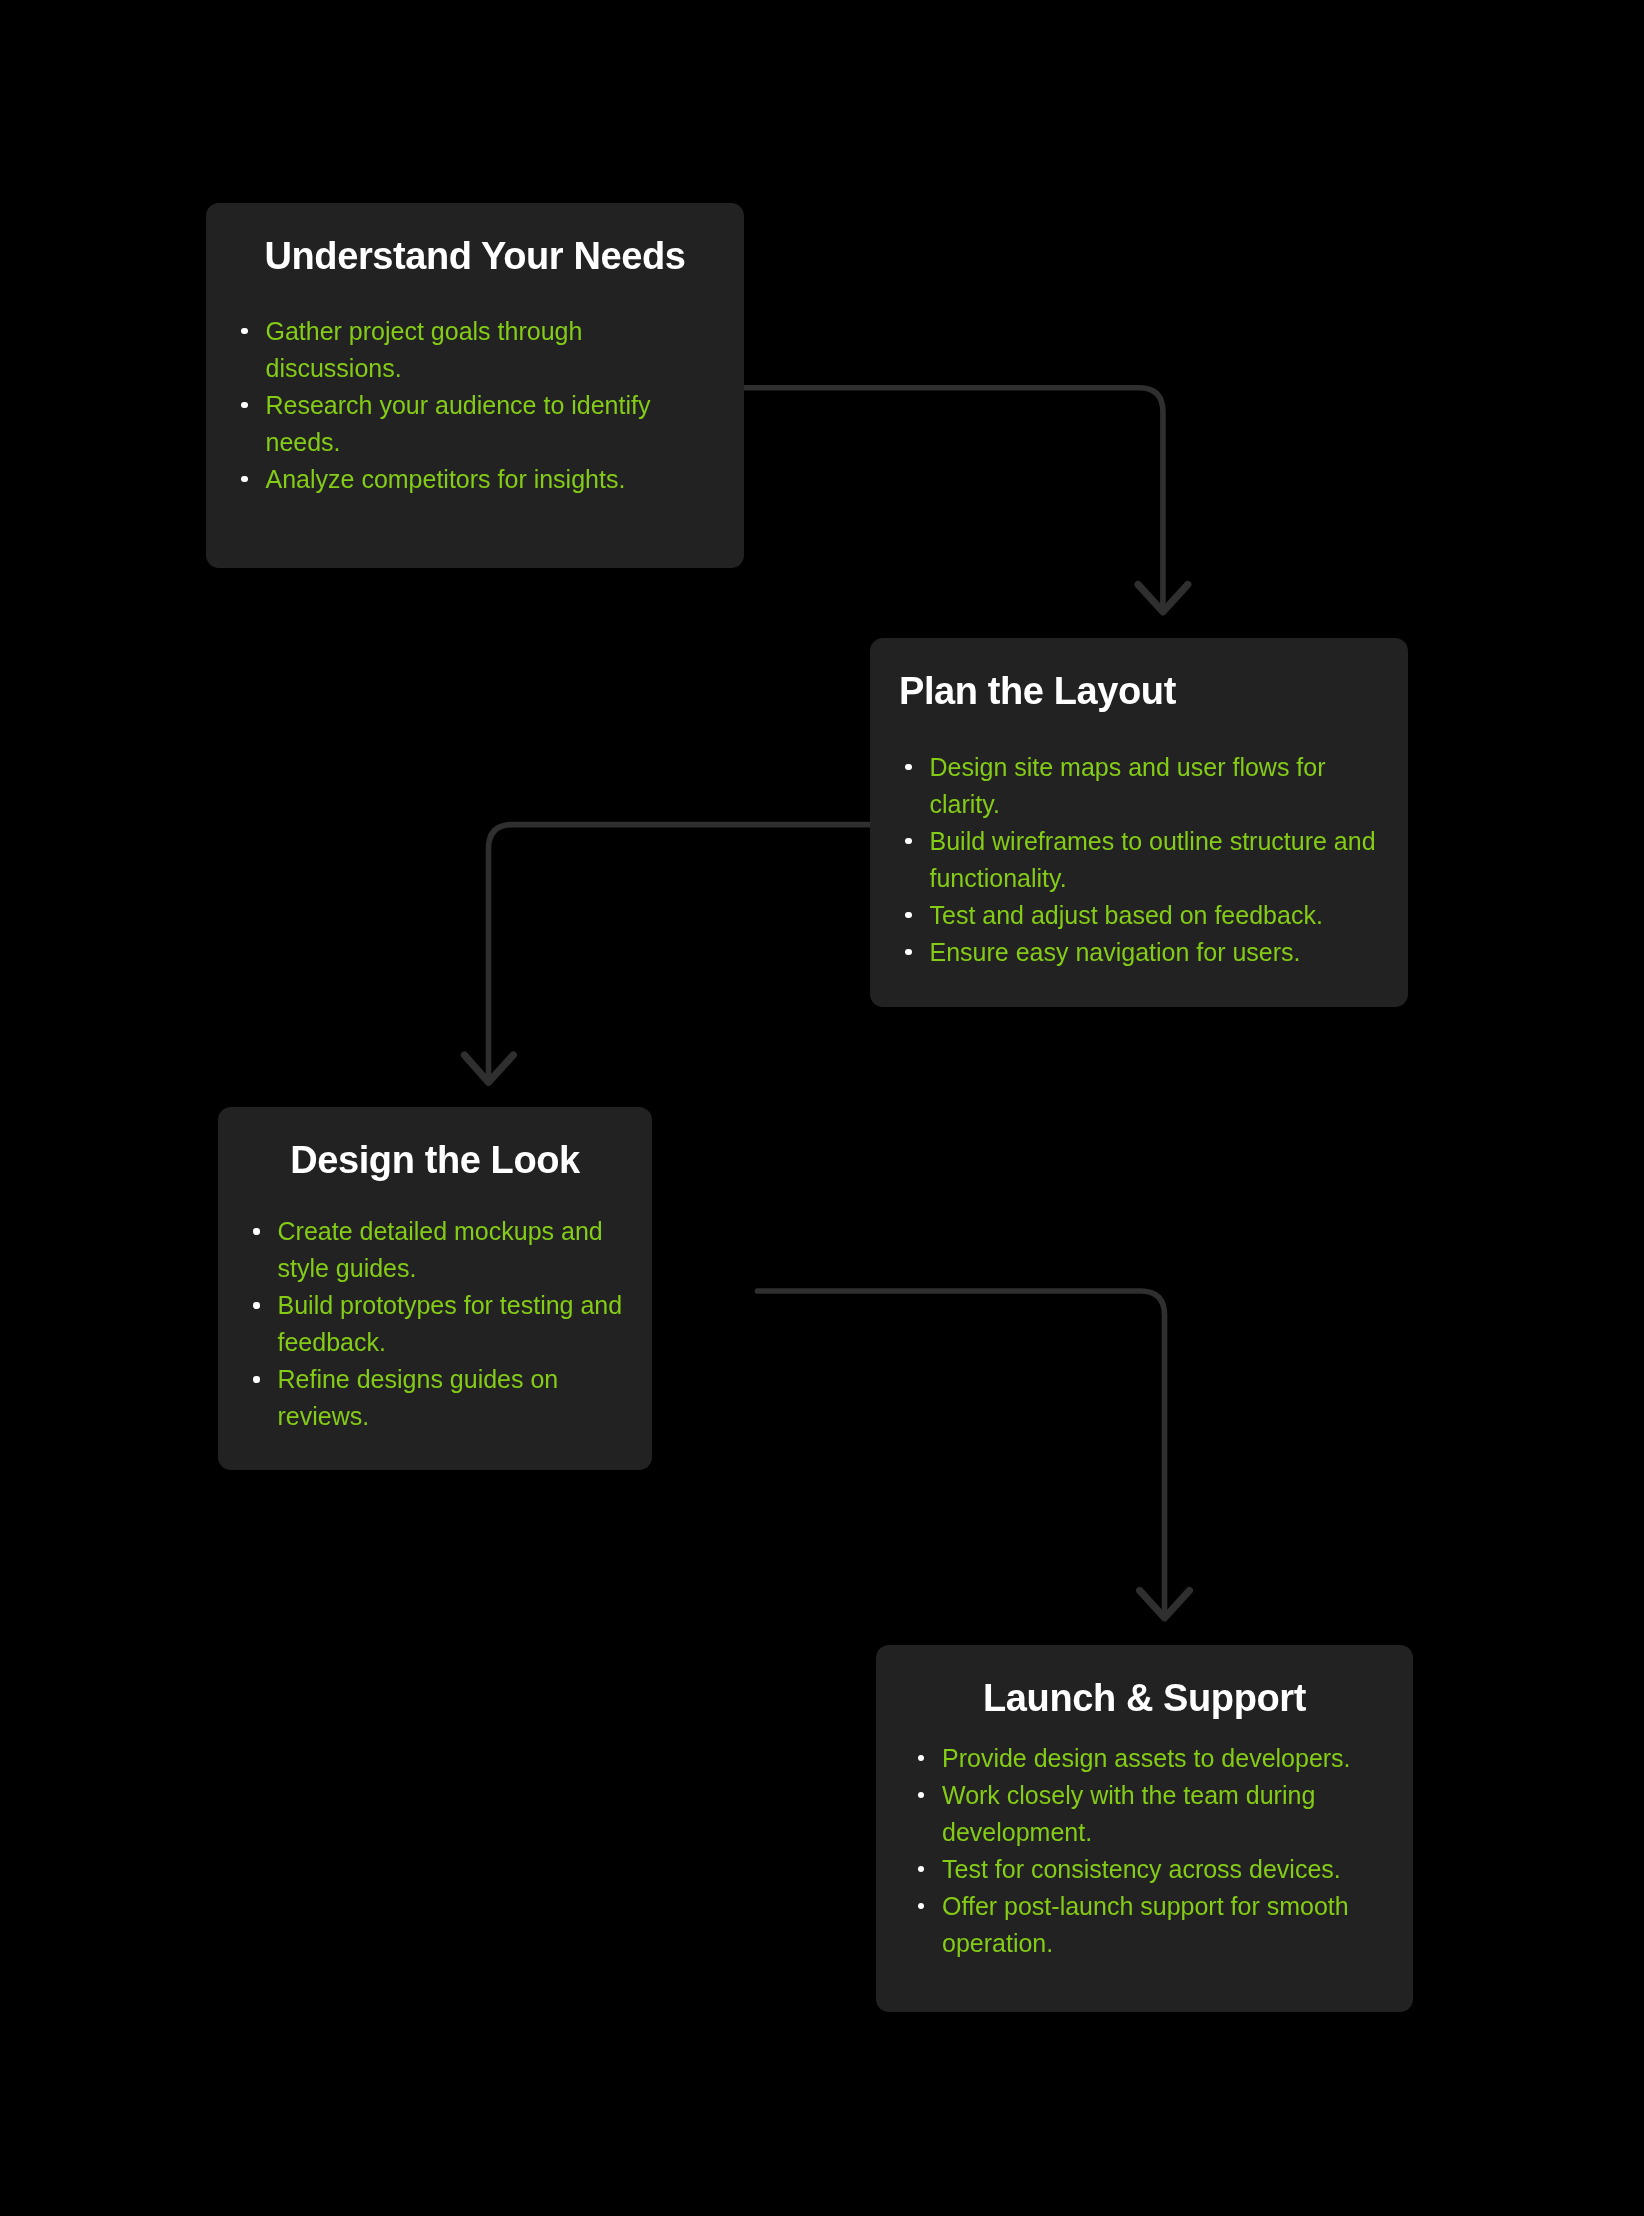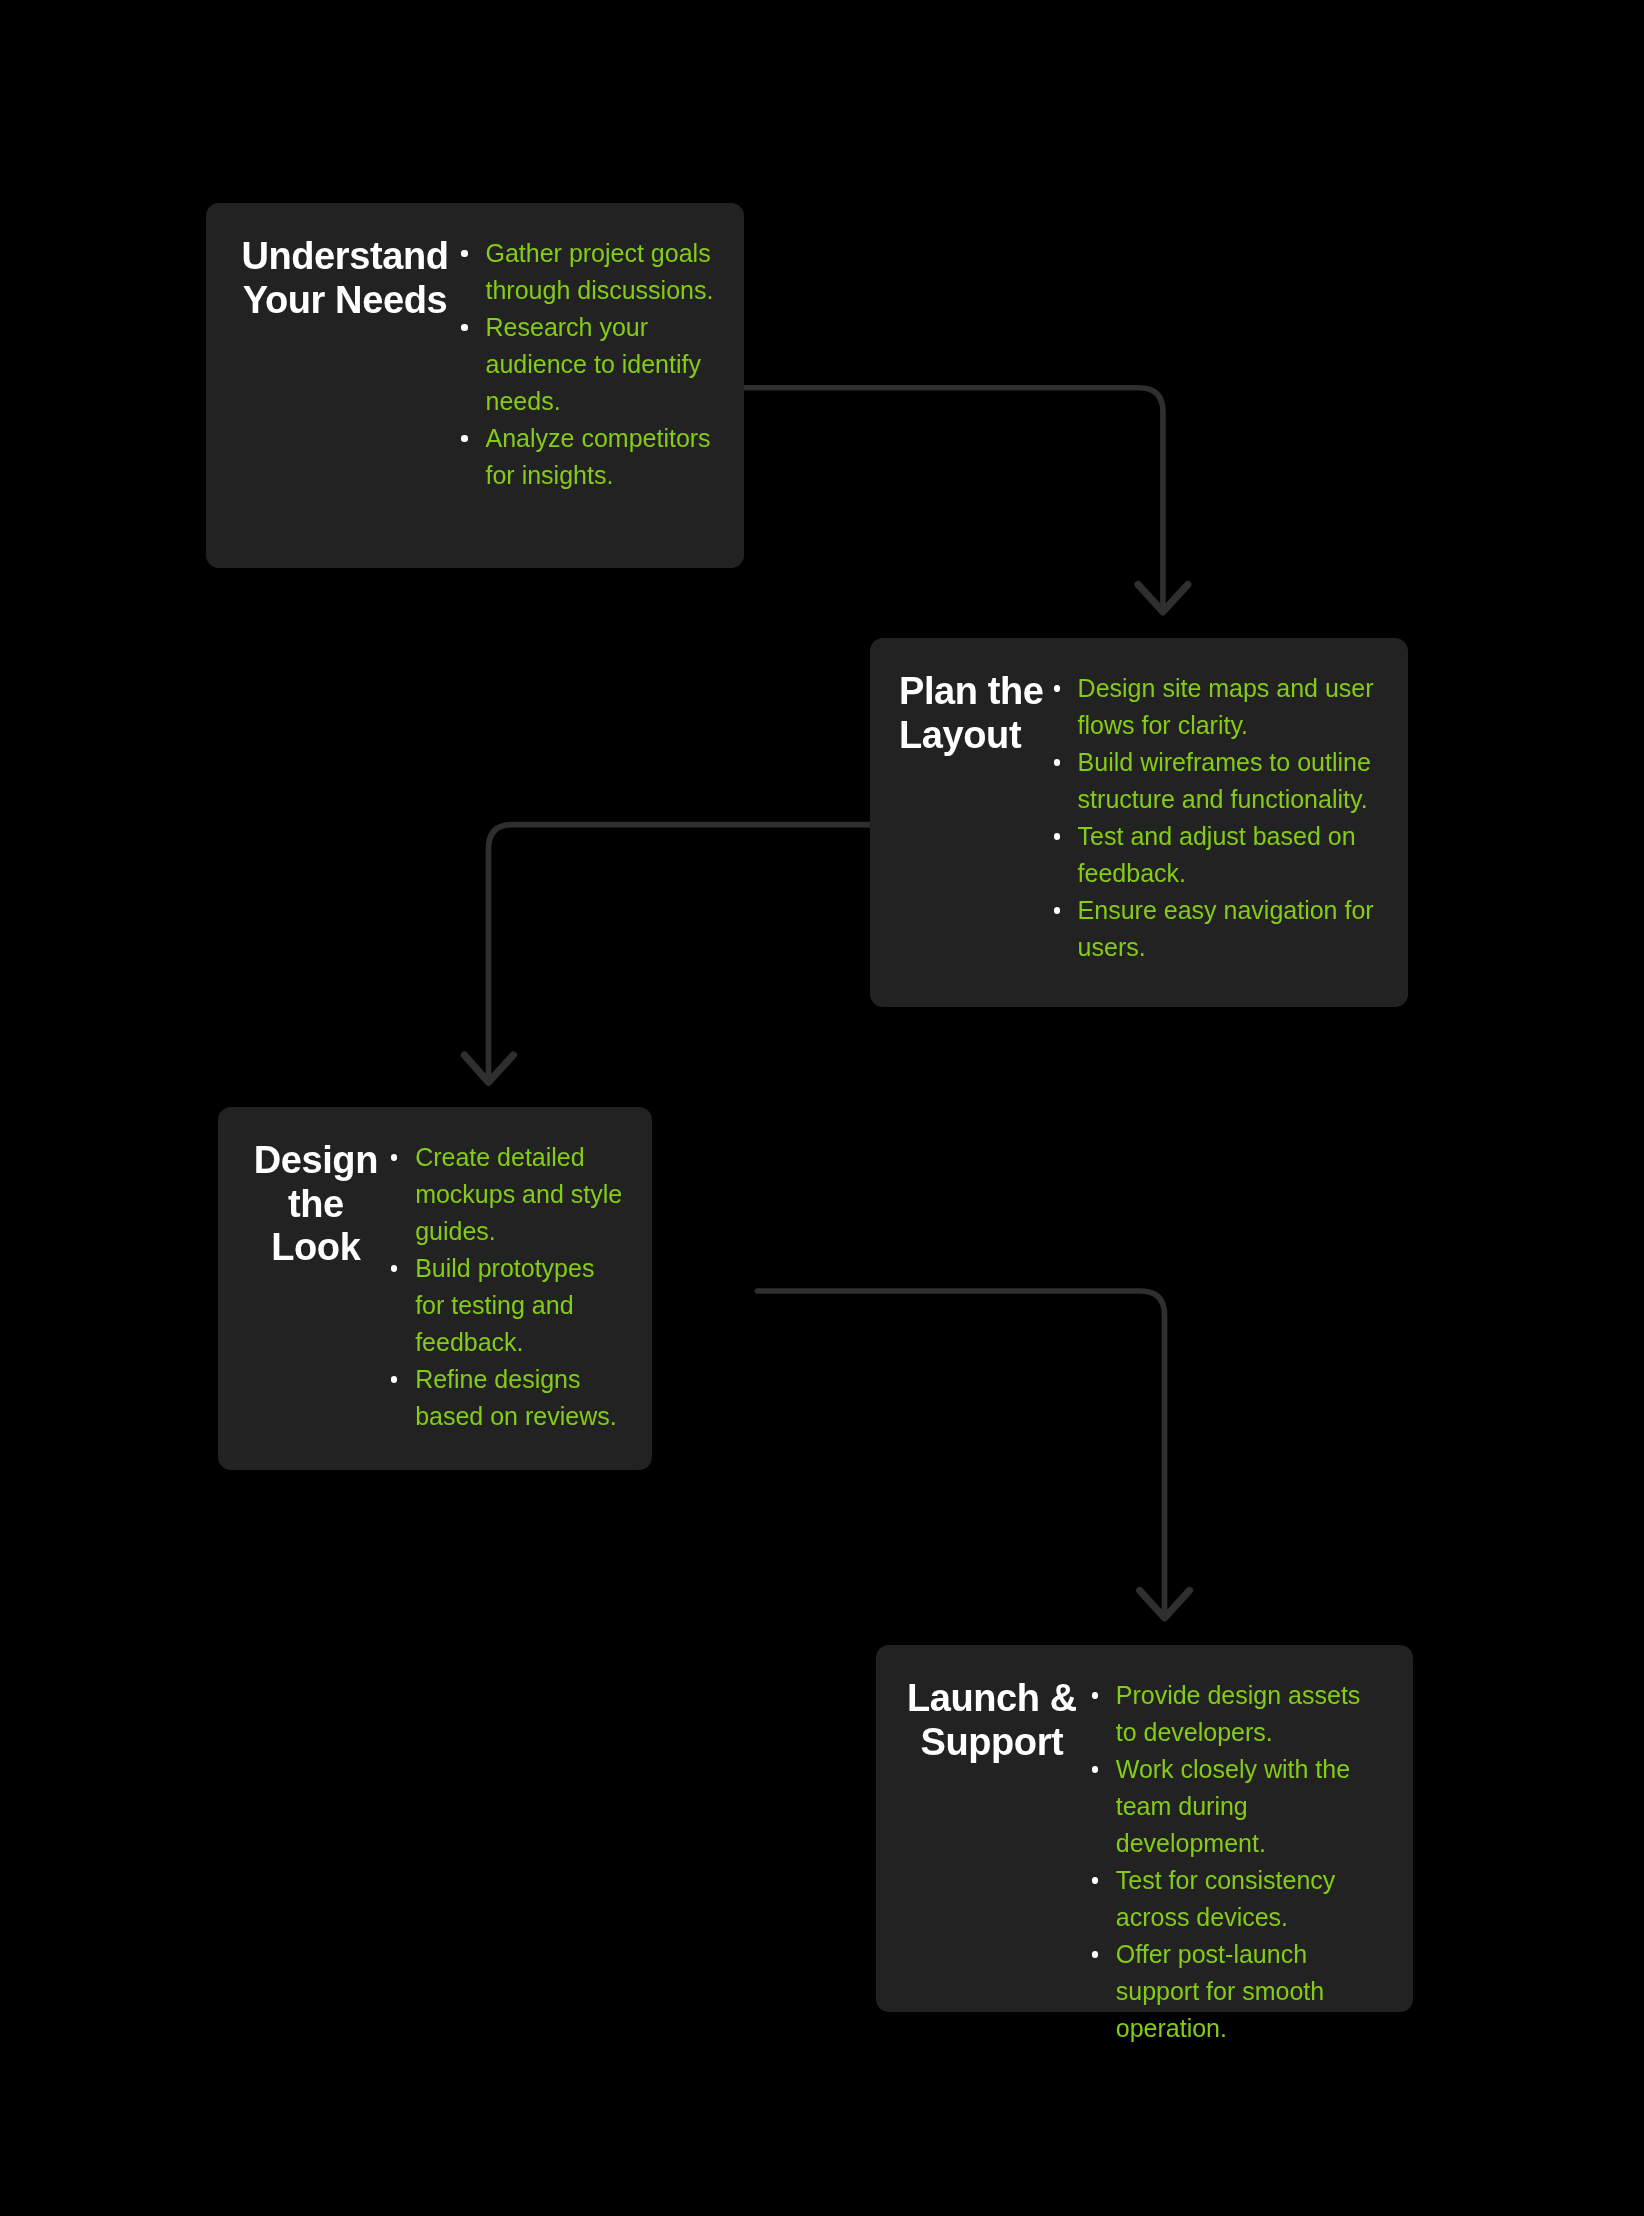--- a/index.html
+++ b/index.html
@@ -30,21 +30,21 @@
   }
 
   
   .flow-card {
     position: absolute;
     z-index: 2;
     background: #222222;
     border-radius: 13px;
     padding: 32px 29px;
     display: flex;
-    flex-direction: row;
+    flex-direction: column;
   }
 
   .card-title {
     color: #ffffff;
     font-size: 38px;
     font-weight: bold;
     letter-spacing: -0.4px;
     line-height: 1.15;
     text-align: center;
   }
@@ -170,21 +170,21 @@
       <li>
         <span class="bullet-dot"></span>
         <span>Create detailed mockups and style guides.</span>
       </li>
       <li>
         <span class="bullet-dot"></span>
         <span>Build prototypes for testing and feedback.</span>
       </li>
       <li>
         <span class="bullet-dot"></span>
-        <span>Refine designs based on reviews.</span>
+        <span>Refine designs guides on reviews.</span>
       </li>
     </ul>
   </div>
 
   <div class="flow-card" id="card-launch-support">
     <div class="card-title">Launch &amp; Support</div>
     <ul class="card-list">
       <li>
         <span class="bullet-dot"></span>
         <span>Provide design assets to developers.</span>

